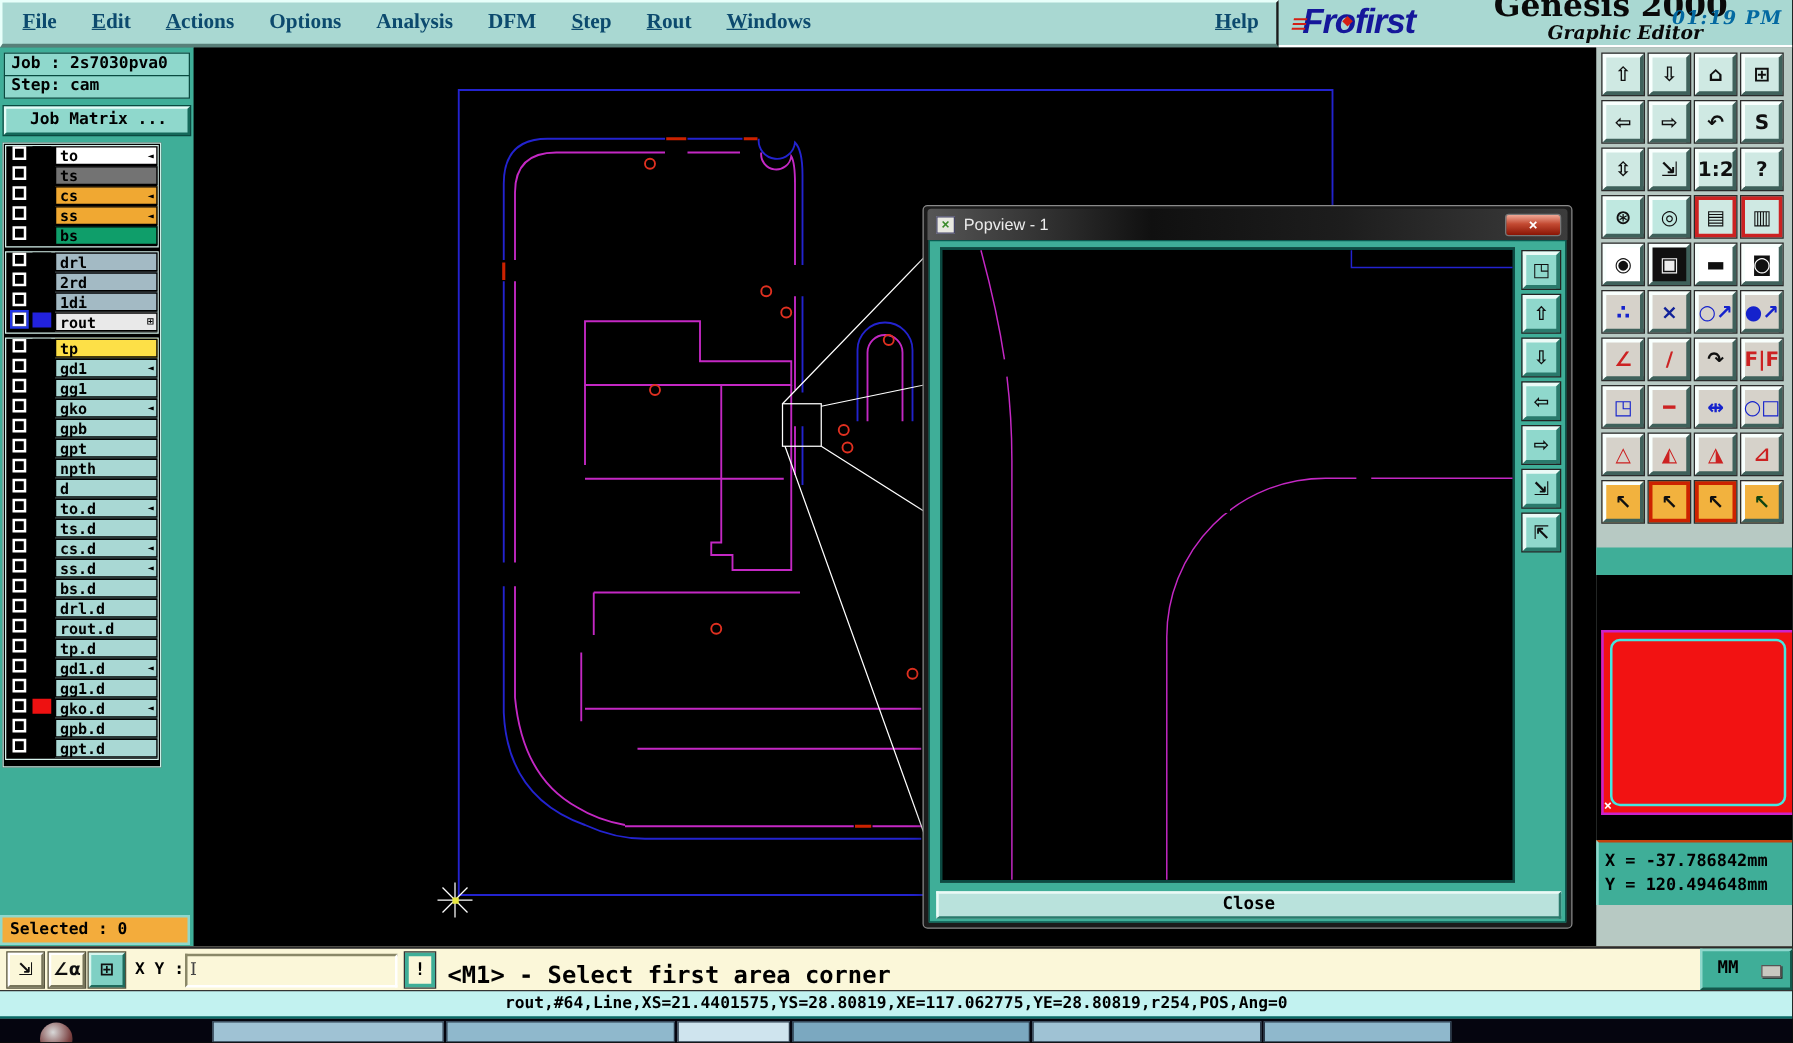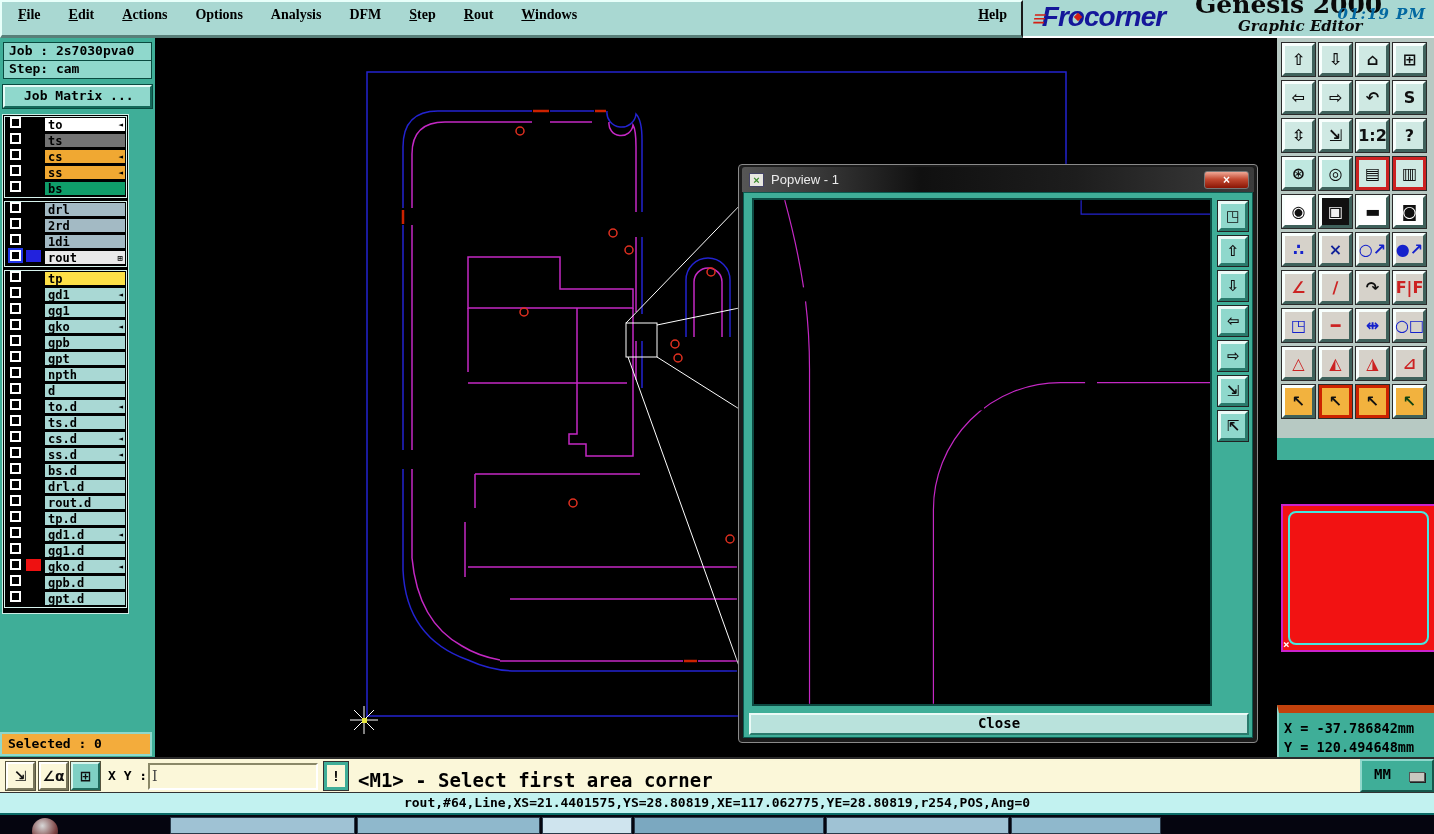--- a/index.html
+++ b/index.html
@@ -4,21 +4,21 @@
 <style>
   * { margin:0; padding:0; box-sizing:border-box; }
   body { background:#222; font-family:"DejaVu Sans Mono", monospace; }
   .screen { position:relative; width:1434px; height:834px; background:#000; overflow:hidden; }
 
   
   .menubar { position:absolute; left:0; top:0; width:1023px; height:38px; background:#a9d8d2;
              border-top:2px solid #e8fffa; border-left:2px solid #e8fffa;
              border-bottom:3px solid #587f79; border-right:2px solid #1a1a1a;
              display:flex; align-items:flex-start; padding:5px 14px 0 16px;
-             font-family:"Liberation Serif", serif; font-weight:bold; font-size:14px; color:#000000; }
+             font-family:"Liberation Serif", serif; font-weight:bold; font-size:17px; color:#0c4a6e; }
   .menu-items { display:flex; gap:28px; }
   .menu-item { cursor:default; display:inline-block; }
   .mnemonic::first-letter { text-decoration:underline; }
   .menu-help { margin-left:auto; }
 
   
   .logo-panel { position:absolute; left:1023px; top:0; width:411px; height:38px; background:#a9d8d2;
                 border-bottom:2px solid #fff; overflow:hidden; }
   .fl-logo { position:absolute; left:10px; top:1px; font-family:"Liberation Sans", sans-serif;
              font-weight:bold; font-style:italic; font-size:28px; color:#15179a; letter-spacing:-1px; }
@@ -69,22 +69,22 @@
           display:flex; align-items:center; justify-content:center; cursor:default;
           font-family:"DejaVu Sans", sans-serif; font-weight:bold; font-size:16px; color:#101010; }
   .tglyph { pointer-events:none; white-space:nowrap; }
   .right-strip { position:absolute; left:0; top:400px; width:157px; height:22px; background:#3fae98; }
   .overview { position:absolute; left:0; top:422px; width:157px; height:245px; background:#000; }
   .ov-red { position:absolute; left:4px; top:44px; width:153px; height:148px; background:#f21212;
             border-left:2px solid #cc22cc; border-top:2px solid #cc22cc; border-bottom:2px solid #cc22cc; }
   .ov-cyan { position:absolute; left:5px; top:5px; right:5px; bottom:5px; border:2px solid #45e8e0;
              border-radius:8px; }
   .ov-x { position:absolute; left:-7px; bottom:-8px; color:#fff; font-size:11px; font-weight:bold; }
-  .coord-panel { position:absolute; left:0; top:667px; width:157px; height:52px; background:#3fae98;
-                 border-top:8px solid #c2410c; border-left:2px solid #8fd8cc; font-weight:bold;
+  .coord-panel { position:absolute; left:0; top:634px; width:157px; height:52px; background:#3fae98;
+                 border-top:2px solid #c2410c; border-left:2px solid #8fd8cc; font-weight:bold;
                  font-size:13.5px; line-height:19px; padding:6px 0 0 5px; color:#000; }
 
   
   .popview { position:absolute; left:738px; top:164px; width:520px; height:579px; background:#1b1b1b;
              border:1px solid #8a8a8a; border-radius:4px; box-shadow:3px 4px 12px rgba(0,0,0,.65); z-index:10; }
   .pv-title { position:absolute; left:3px; top:2px; right:3px; height:25px; border-radius:3px 3px 0 0;
               background:linear-gradient(90deg,#565656,#101010 35%,#1d1d1d 65%,#3c3c3c);
               display:flex; align-items:center; gap:7px; padding-left:7px;
               font-family:"Liberation Sans", sans-serif; font-size:13px; color:#ececec; }
   .pv-icon { width:15px; height:14px; background:#e8e8e0; border:1px solid #446; display:flex;
@@ -159,21 +159,21 @@
         <span class="menu-item mnemonic">Step</span>
 
         <span class="menu-item mnemonic">Rout</span>
 
         <span class="menu-item mnemonic">Windows</span>
       </div>
     <span class="menu-item mnemonic menu-help">Help</span>
   </div>
 
   <div class="logo-panel">
-    <div class="fl-logo"><span class="fl-speed">≡</span><span>Fr</span><span class="fl-o">o</span><span>corner</span></div>
+    <div class="fl-logo"><span class="fl-speed">≡</span><span>Fr</span><span class="fl-o">o</span><span>first</span></div>
     <div class="product">Genesis 2000</div>
     <div class="subtitle">Graphic Editor</div>
     <div class="clock">01:19 PM</div>
   </div>
 
   <div class="sidebar">
     <div class="info-box job-box">Job : 2s7030pva0</div>
     <div class="info-box step-box">Step: cam</div>
     <div class="job-matrix">Job Matrix ...</div>
 

